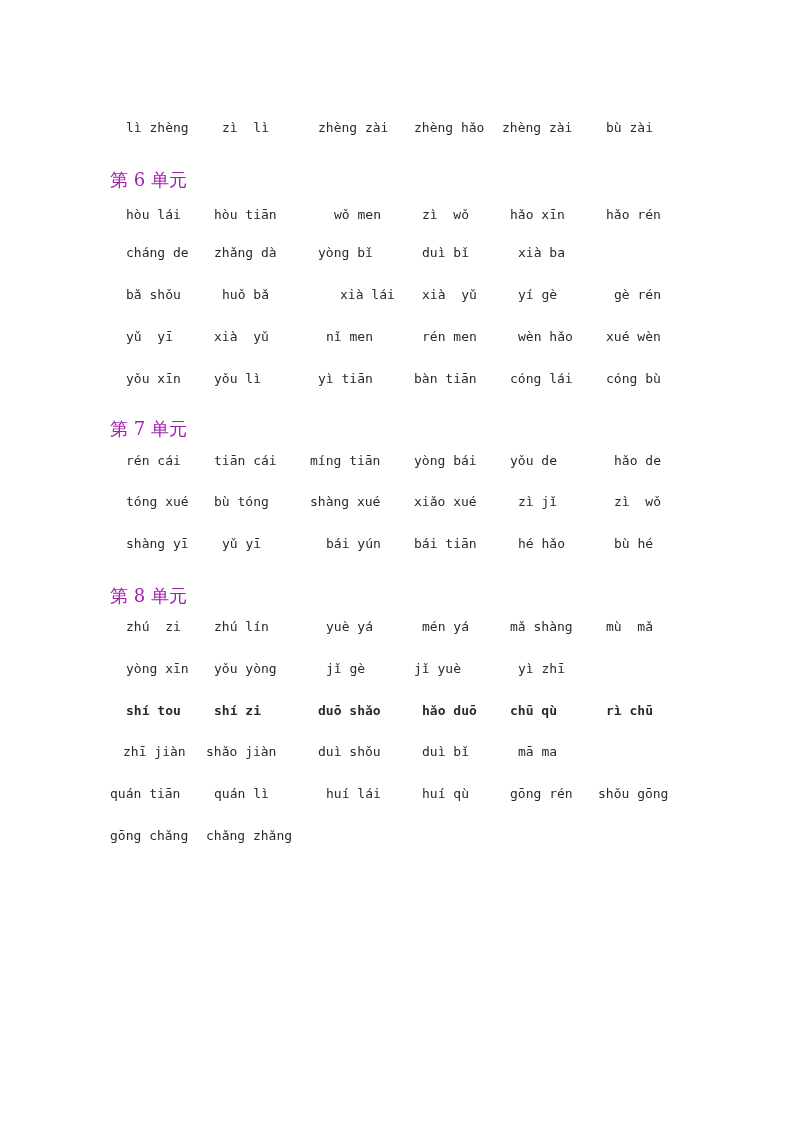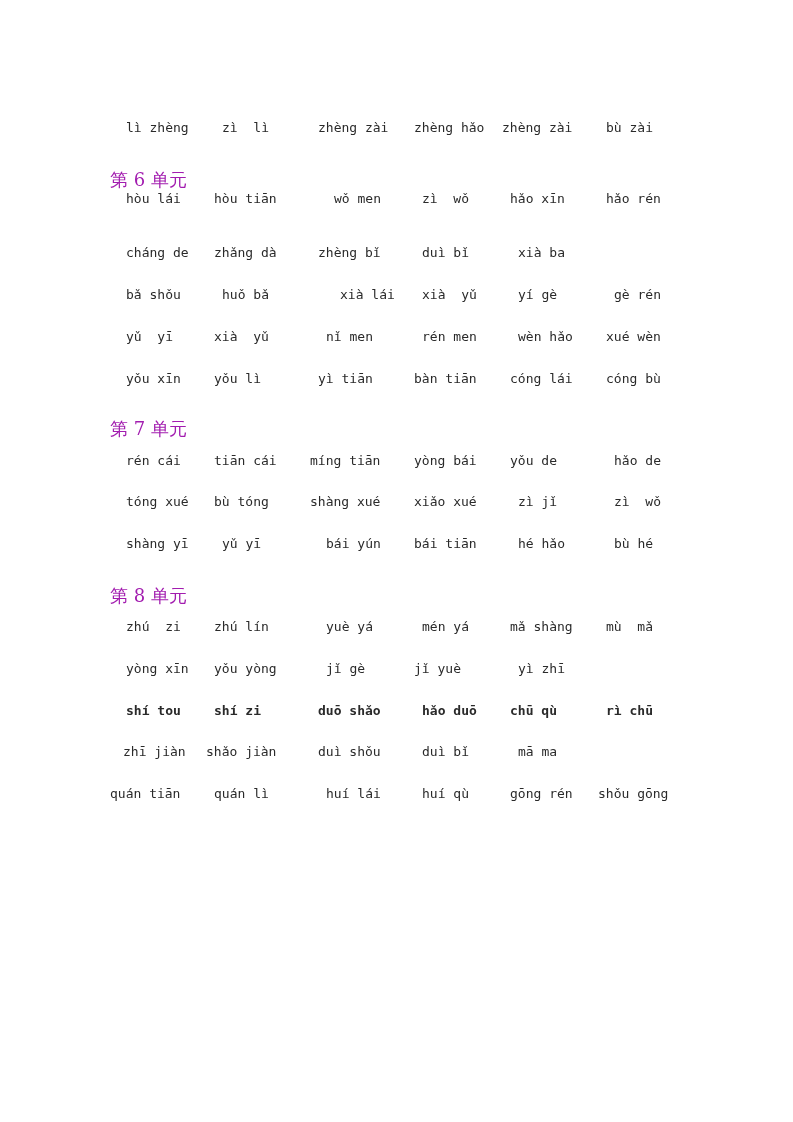--- a/index.html
+++ b/index.html
@@ -30,32 +30,32 @@
     <span class="word" style="left:126px">lì zhèng</span>
     <span class="word" style="left:222px">zì  lì</span>
     <span class="word" style="left:318px">zhèng zài</span>
     <span class="word" style="left:414px">zhèng hǎo</span>
     <span class="word" style="left:502px">zhèng zài</span>
     <span class="word" style="left:606px">bù zài</span>
   </div>
 
   <div class="heading" style="top:168px;">第 6 单元</div>
 
-  <div class="line" style="top:188px;text-align:right;">
+  <div class="line" style="top:204px;text-align:right;">
     <span class="word" style="left:126px">hòu lái</span>
     <span class="word" style="left:214px">hòu tiān</span>
     <span class="word" style="left:334px">wǒ men</span>
     <span class="word" style="left:422px">zì  wǒ</span>
     <span class="word" style="left:510px">hǎo xīn</span>
     <span class="word" style="left:606px">hǎo rén</span>
   </div>
   <div class="line" style="top:242px;">
     <span class="word" style="left:126px">cháng de</span>
     <span class="word" style="left:214px">zhǎng dà</span>
-    <span class="word" style="left:318px">zhèng bǐ</span>
+    <span class="word" style="left:318px">yòng bǐ</span>
     <span class="word" style="left:422px">duì bǐ</span>
     <span class="word" style="left:518px">xià ba</span>
   </div>
   <div class="line" style="top:284px;">
     <span class="word" style="left:126px">bǎ shǒu</span>
     <span class="word" style="left:222px">huǒ bǎ</span>
     <span class="word" style="left:340px">xià lái</span>
     <span class="word" style="left:422px">xià  yǔ</span>
     <span class="word" style="left:518px">yí gè</span>
     <span class="word" style="left:614px">gè rén</span>
@@ -137,14 +137,18 @@
     <span class="word" style="left:518px">mā ma</span>
   </div>
   <div class="line" style="top:783px;">
     <span class="word" style="left:110px">quán tiān</span>
     <span class="word" style="left:214px">quán lì</span>
     <span class="word" style="left:326px">huí lái</span>
     <span class="word" style="left:422px">huí qù</span>
     <span class="word" style="left:510px">gōng rén</span>
     <span class="word" style="left:598px">shǒu gōng</span>
   </div>
+  <div class="line" style="top:825px;">
+    <span class="word" style="left:110px">gōng chǎng</span>
+    <span class="word" style="left:206px">chǎng zhǎng</span>
+  </div>
 
 </div>
 
 </body></html>

